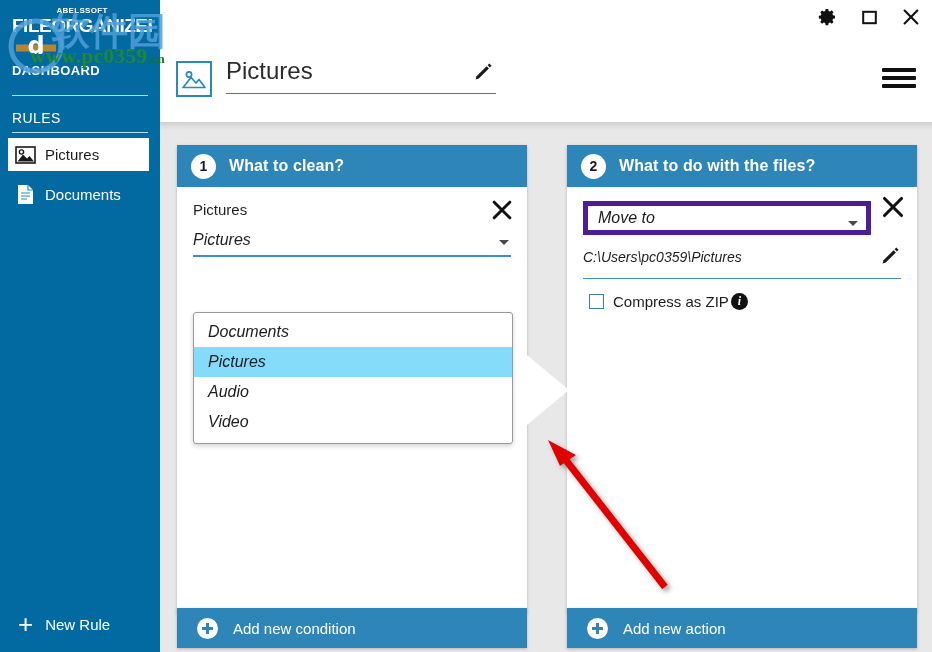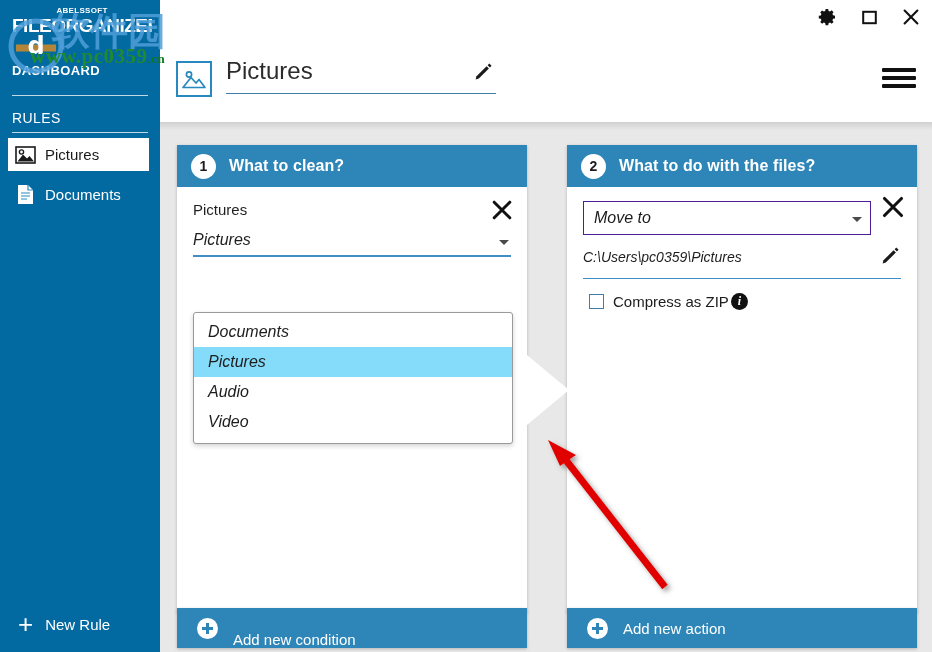--- a/index.html
+++ b/index.html
@@ -297,21 +297,21 @@
     color: #1d1d1d;
     cursor: pointer;
   }
   .dd-item.sel { background: #84dbfa; }
 
   
   .combo-box {
     position: relative;
     width: 288px;
     height: 34px;
-    border: 1px solid #4c1d95;
+    border: 5px solid #4c1d95;
     display: flex;
     align-items: center;
     padding-left: 10px;
   }
   .combo-value {
     font-size: 16px;
     font-style: italic;
     color: #1b1b1b;
   }
   .combo-caret {
@@ -391,21 +391,21 @@
     width: 350px; height: 40px;
     background: #2e86b8;
     display: flex;
     align-items: center;
     padding-left: 56px;
     color: #ffffff;
     font-size: 15px;
     cursor: pointer;
     box-shadow: 0 1px 3px rgba(0,0,0,.22);
   }
-  .add-btn.b1 { left: 17px; align-items: flex-end; }
+  .add-btn.b1 { left: 17px; }
   .add-btn.b2 { left: 407px; }
   .add-plus {
     position: absolute;
     left: 20px; top: 10px;
     width: 21px; height: 21px;
     border-radius: 50%;
     background: #ffffff;
     display: flex; align-items: center; justify-content: center;
   }
   .add-plus:before {

